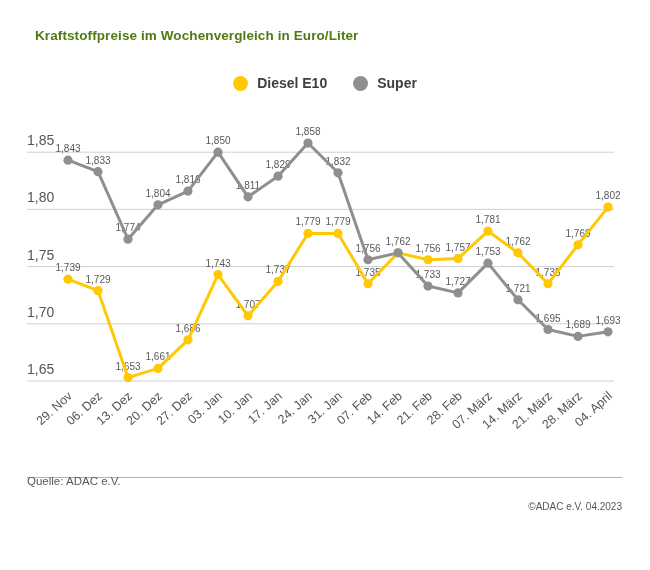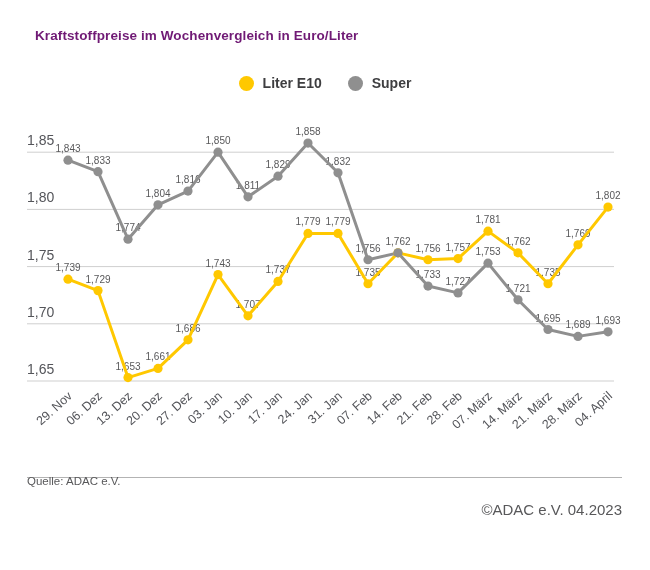--- a/index.html
+++ b/index.html
@@ -1,41 +1,41 @@
 <!DOCTYPE html>
 <html lang="de"><head>
 <meta charset="utf-8">
 <style>
   html,body{margin:0;padding:0;background:#fff;}
   body{font-family:"Liberation Sans","DejaVu Sans",sans-serif;}
   .stage{position:relative;width:650px;height:570px;background:#ffffff;overflow:hidden;}
-  .title{position:absolute;left:27px;top:28px;font-size:13.5px;font-weight:700;color:#701a75;letter-spacing:.1px;padding-left:8px;}
+  .title{position:absolute;left:27px;top:28px;font-size:13.5px;font-weight:700;color:#4d7c0f;letter-spacing:.1px;padding-left:8px;}
   .legend{position:absolute;left:0;right:0;top:75px;display:flex;justify-content:center;align-items:center;gap:26px;}
   .legend-item{display:flex;align-items:center;gap:9px;}
   .legend-dot{width:15px;height:15px;border-radius:50%;display:inline-block;}
   .legend-label{font-size:14px;font-weight:700;color:#3e3e40;}
   svg.chart{position:absolute;left:0;top:0;}
   .ytick{font-family:"Liberation Sans","DejaVu Sans",sans-serif;font-size:14px;fill:#54555a;}
   .xlabel{font-family:"Liberation Sans","DejaVu Sans",sans-serif;font-size:12.5px;fill:#54555a;}
   .dlabel{font-family:"Liberation Sans","DejaVu Sans",sans-serif;font-size:10px;fill:#58585a;}
   .separator{position:absolute;left:27px;top:477px;width:595px;height:1px;background:#b3b3b3;}
   .footer-left{position:absolute;left:27px;top:475px;font-size:11.5px;color:#58585a;}
-  .footer-right{position:absolute;right:28px;top:501px;font-size:15px;color:#58585a;}
+  .footer-right{position:absolute;right:28px;top:501px;font-size:10px;color:#58585a;}
 </style>
 </head>
 <body>
 
 <div class="stage">
 
   <div class="title">Kraftstoffpreise im Wochenvergleich in Euro/Liter</div>
 
   <div class="legend">
     <div class="legend-item">
       <span class="legend-dot" style="background-color: rgb(255, 200, 0);"></span>
-      <span class="legend-label">Liter E10</span>
+      <span class="legend-label">Diesel E10</span>
     </div>
     <div class="legend-item">
       <span class="legend-dot" style="background-color: rgb(143, 143, 143);"></span>
       <span class="legend-label">Super</span>
     </div>
   </div>
 
   <svg class="chart" width="650" height="570" viewBox="0 0 650 570">
       <line x1="27" y1="152.1999999999998" x2="614" y2="152.1999999999998" stroke="#CFCFCF" stroke-width="1"></line>
       <text x="27" y="145.1999999999998" class="ytick">1,85</text>

